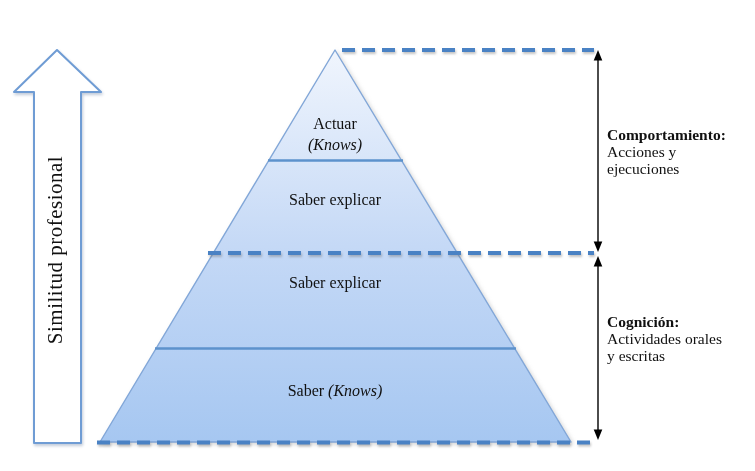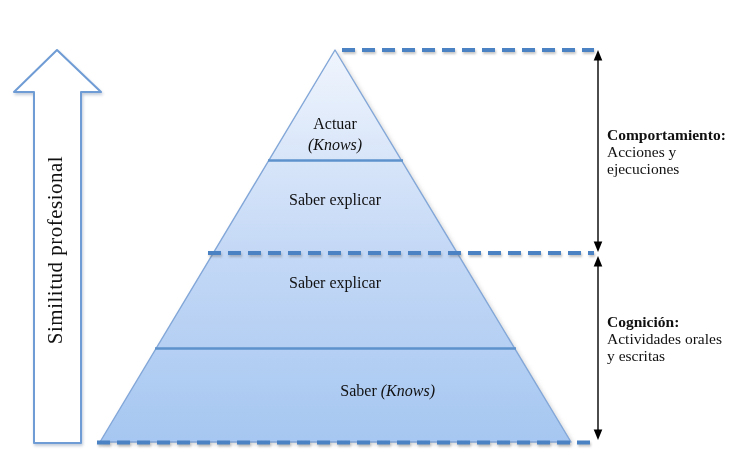--- a/index.html
+++ b/index.html
@@ -96,21 +96,21 @@
   </div>
 
   <div class="level" style="left:235px; top:189px; width:200px;">
     <div class="lvl-title">Saber explicar</div>
   </div>
 
   <div class="level" style="left:235px; top:272px; width:200px;">
     <div class="lvl-title">Saber explicar</div>
   </div>
 
-  <div class="level" style="left:235px; top:380px; width:200px;text-align:right;">
+  <div class="level" style="left:235px; top:380px; width:200px;">
     <span class="lvl-title">Saber</span>
     <span class="lvl-sub">(Knows)</span>
   </div>
 
   <div class="note" style="left:607px; top:126px;">
     <div class="note-head">Comportamiento:</div>
     <div>Acciones y</div>
     <div>ejecuciones</div>
   </div>
 

